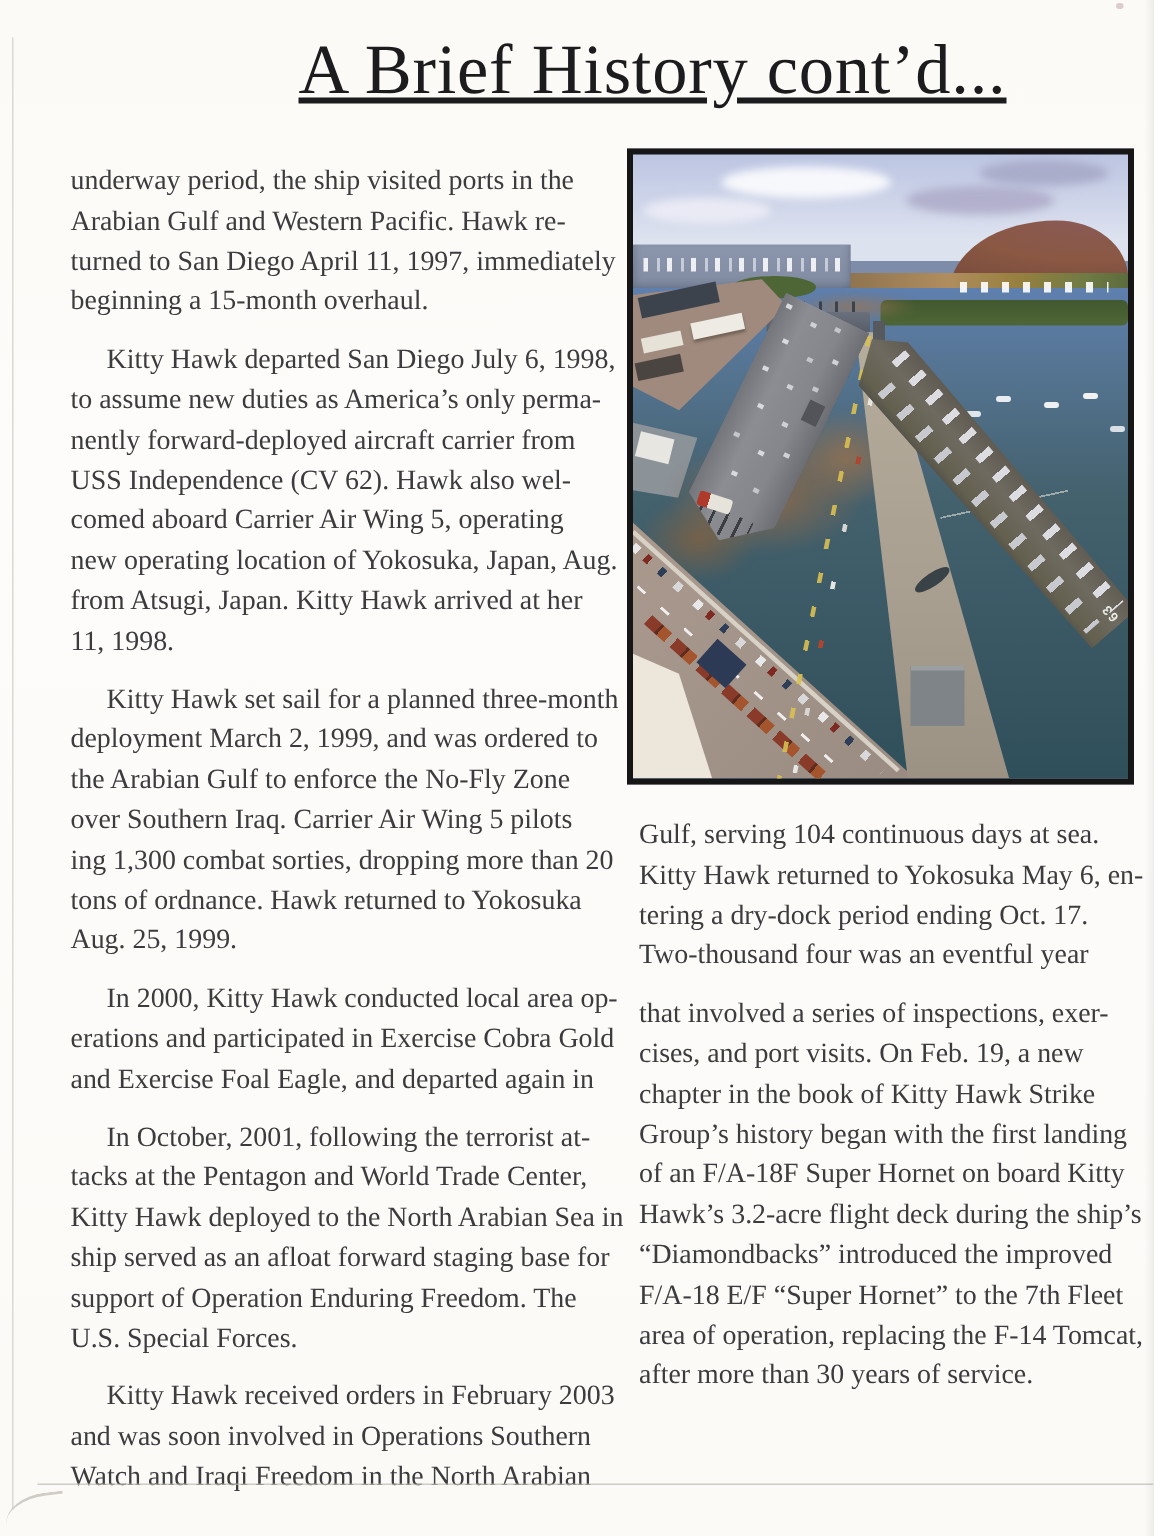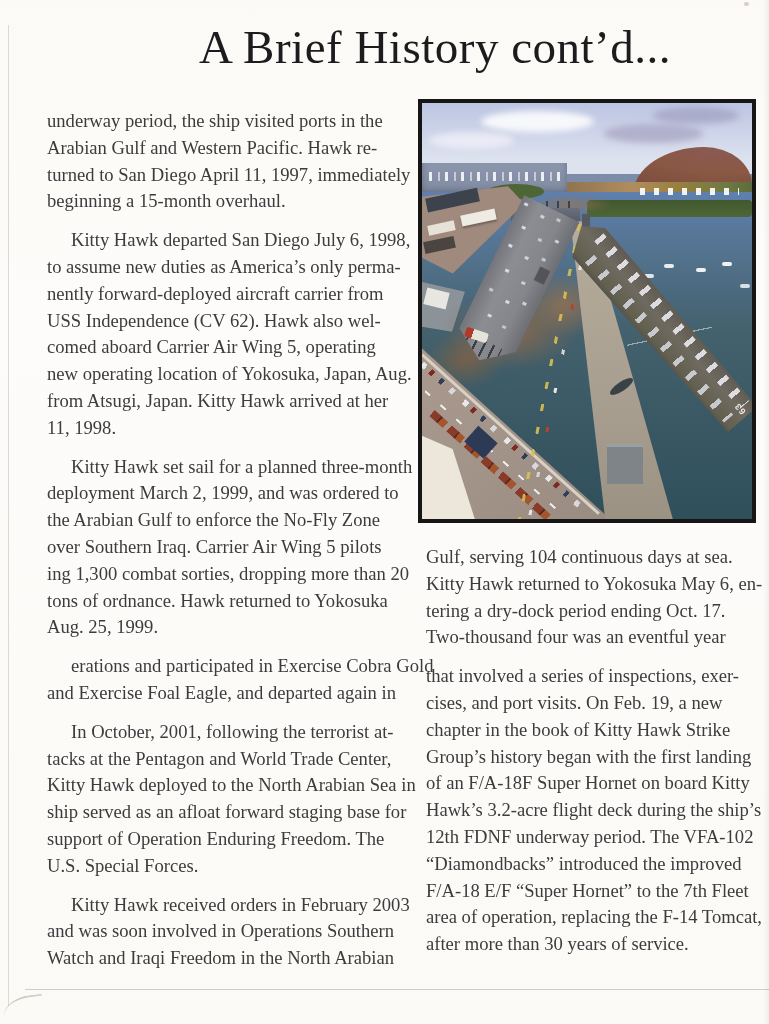--- a/index.html
+++ b/index.html
@@ -7,21 +7,21 @@
     position:relative;width:769px;height:1024px;margin:0 auto;
     background:linear-gradient(180deg,#fbfaf6,#fdfcfa 30%,#fbfaf7);
     overflow:hidden;
     font-family:"Liberation Serif","DejaVu Serif",serif;
     color:#3c3c3e;
   }
   
   .title{
     position:absolute;left:110px;top:18px;width:650px;margin:0;
     font-size:47px;font-weight:400;line-height:1.25;text-align:center;
-    color:#1c1c1e;letter-spacing:.5px;white-space:nowrap;
+    color:#1c1c1e;letter-spacing:.5px;white-space:nowrap;text-decoration:underline;
   }
   
   .col{position:absolute;font-size:18.6px;line-height:26.8px;}
   .col-left{left:35px;top:96px;width:375px;}
   .col-right{left:414px;top:532px;width:348px;}
   .para{margin:12px;}
   .line{display:block;white-space:nowrap;}
   .para.indent .line:first-child{padding-left:24px;}
   
   .photo-frame{
@@ -178,20 +178,21 @@
       <p class="para indent">
         <span class="line">Kitty Hawk set sail for a planned three-month</span>
         <span class="line">deployment March 2, 1999, and was ordered to</span>
         <span class="line">the Arabian Gulf to enforce the No-Fly Zone</span>
         <span class="line">over Southern Iraq. Carrier Air Wing 5 pilots</span>
         <span class="line">ing 1,300 combat sorties, dropping more than 20</span>
         <span class="line">tons of ordnance. Hawk returned to Yokosuka</span>
         <span class="line">Aug. 25, 1999.</span>
       </p>
       <p class="para indent">
+        <span class="line">In 2000, Kitty Hawk conducted local area op-</span>
         <span class="line">erations and participated in Exercise Cobra Gold</span>
         <span class="line">and Exercise Foal Eagle, and departed again in</span>
       </p>
       <p class="para indent">
         <span class="line">In October, 2001, following the terrorist at-</span>
         <span class="line">tacks at the Pentagon and World Trade Center,</span>
         <span class="line">Kitty Hawk deployed to the North Arabian Sea in</span>
         <span class="line">ship served as an afloat forward staging base for</span>
         <span class="line">support of Operation Enduring Freedom. The</span>
         <span class="line">U.S. Special Forces.</span>
@@ -267,21 +268,20 @@
         <span class="line">tering a dry-dock period ending Oct. 17.</span>
         <span class="line">Two-thousand four was an eventful year</span>
       </p>
       <p class="para">
         <span class="line">that involved a series of inspections, exer-</span>
         <span class="line">cises, and port visits. On Feb. 19, a new</span>
         <span class="line">chapter in the book of Kitty Hawk Strike</span>
         <span class="line">Group’s history began with the first landing</span>
         <span class="line">of an F/A-18F Super Hornet on board Kitty</span>
         <span class="line">Hawk’s 3.2-acre flight deck during the ship’s</span>
-        <span class="line">12th FDNF underway period. The VFA-102</span>
         <span class="line">“Diamondbacks” introduced the improved</span>
         <span class="line">F/A-18 E/F “Super Hornet” to the 7th Fleet</span>
         <span class="line">area of operation, replacing the F-14 Tomcat,</span>
         <span class="line">after more than 30 years of service.</span>
       </p>
     </div>
 
   <div class="edge-line-left"></div>
   <div class="scan-line-bottom"></div>
   <div class="page-curl"></div>

